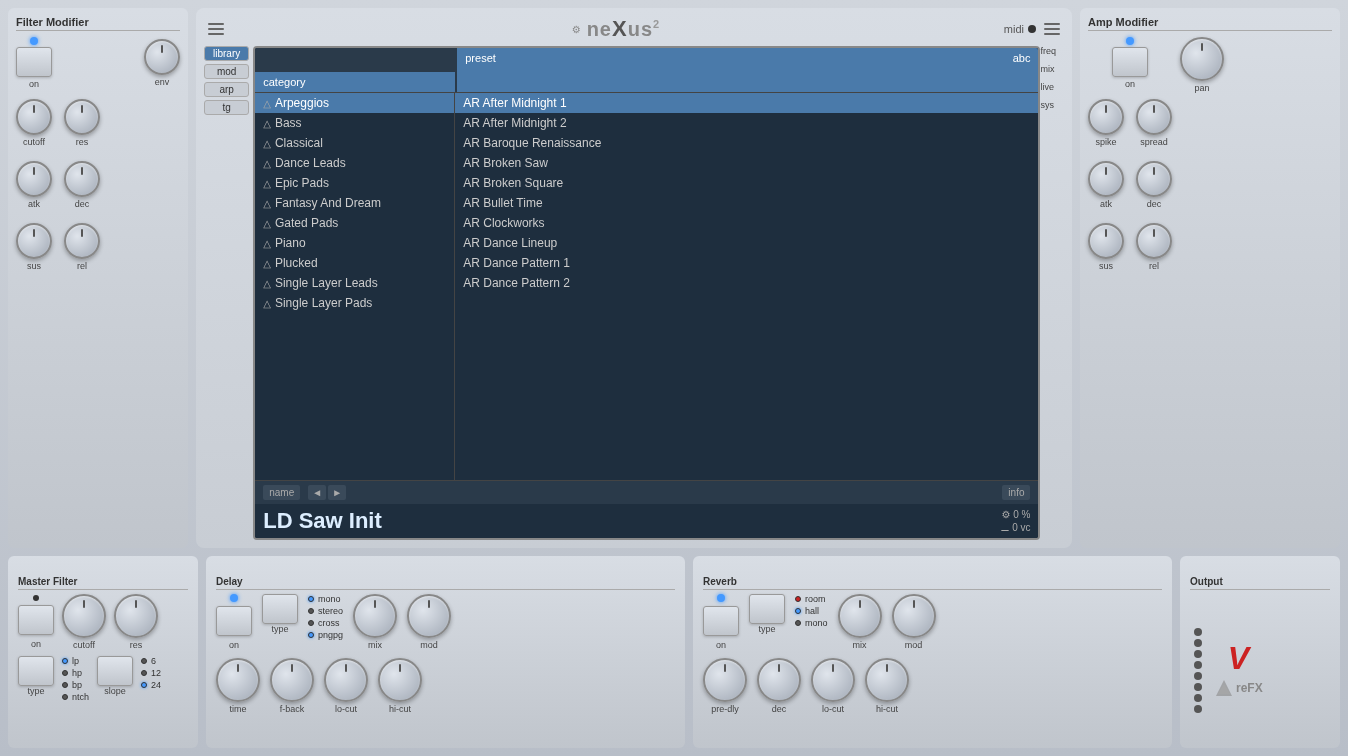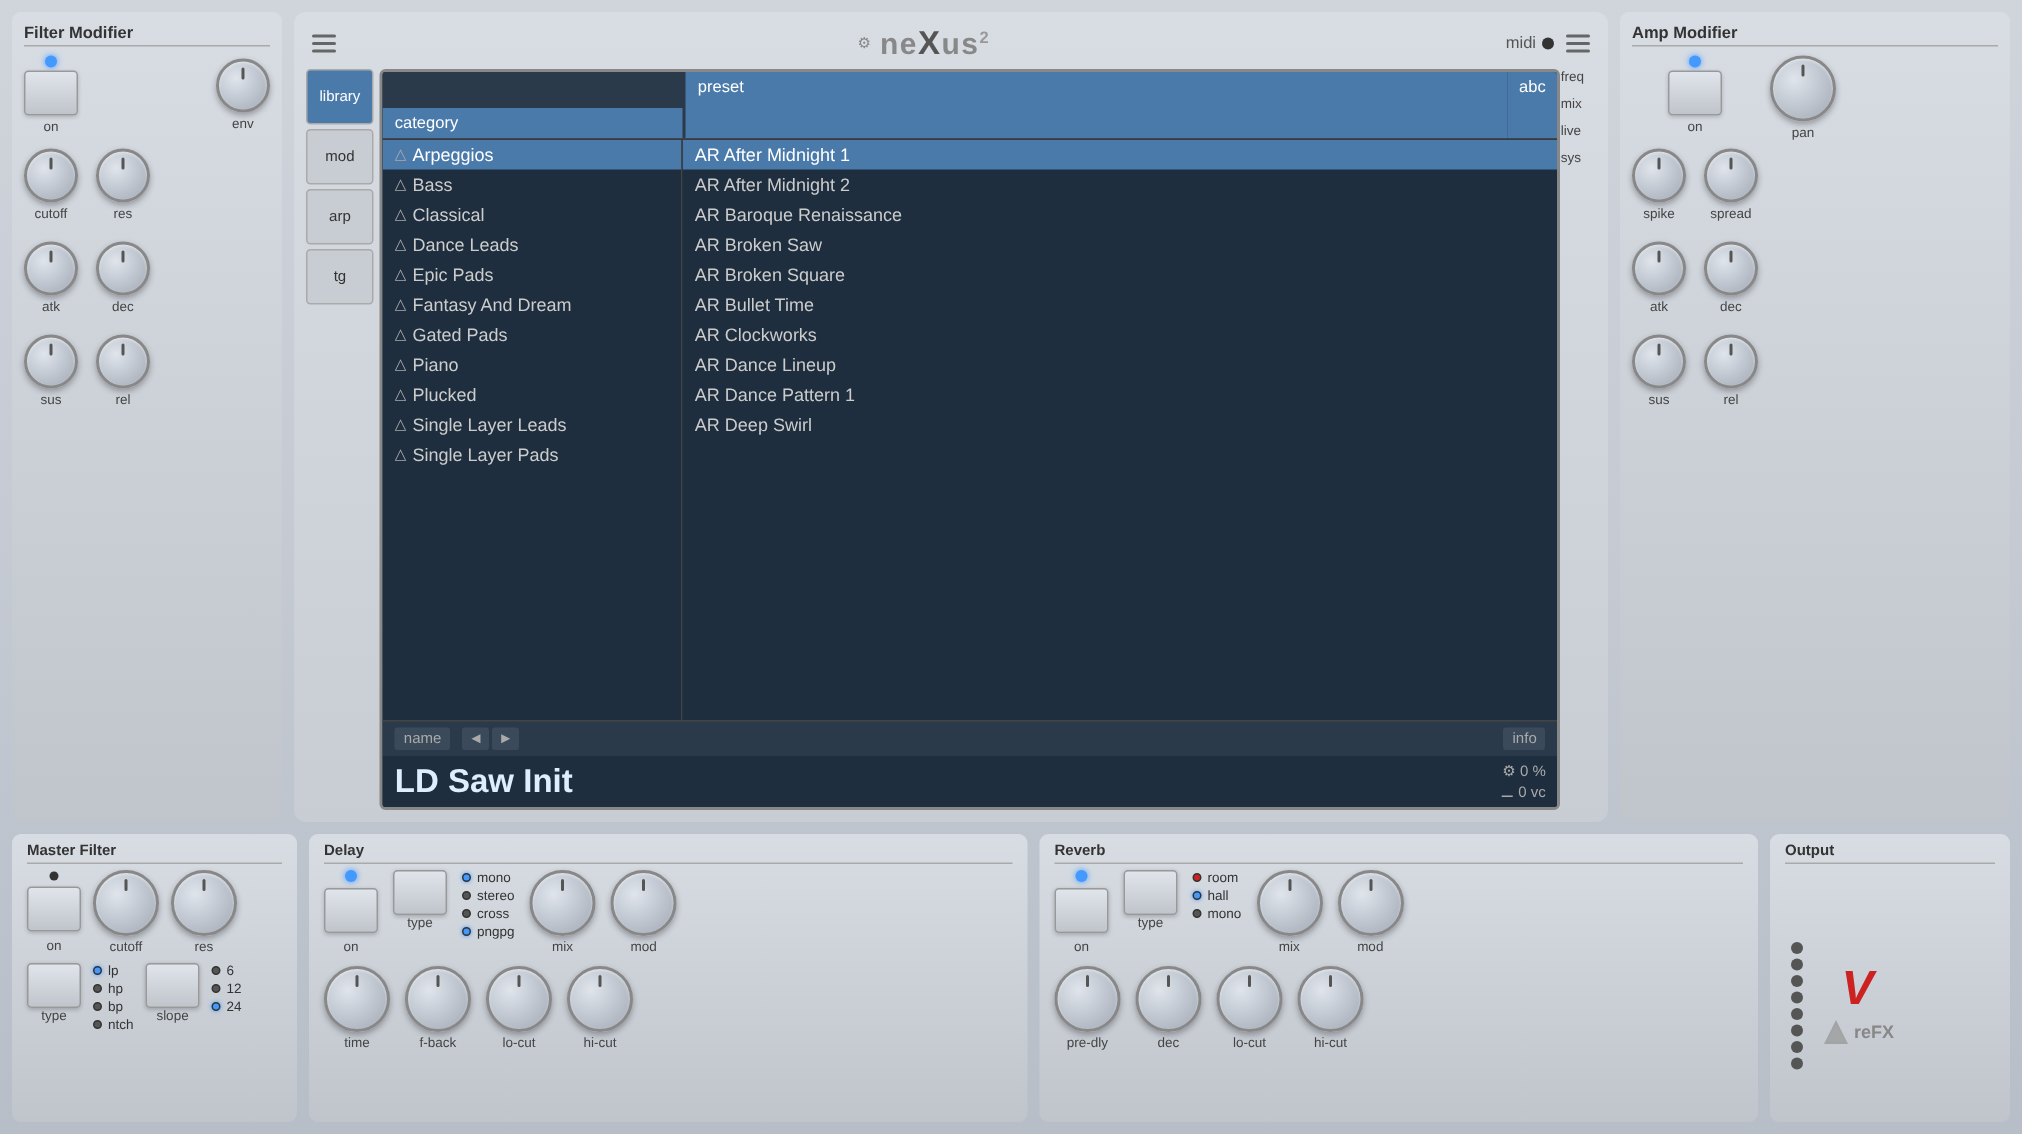--- a/index.html
+++ b/index.html
@@ -322,21 +322,21 @@
       display: flex;
       gap: 12px;
       align-items: flex-end;
       margin: 4px 0;
     }
 
     .side-nav-btn {
       background: #c8cdd4;
       border: 1px solid #aaa;
       border-radius: 3px;
-      padding: 12px 8px;
+      padding: 1px 8px;
       font-size: 10px;
       color: #333;
       cursor: pointer;
       text-align: center;
     }
 
     .side-nav-btn.active {
       background: #4a7aaa;
       color: white;
     }
@@ -346,21 +346,21 @@
       display: flex;
       flex-direction: row;
       padding: 0 8px 8px 8px;
       gap: 8px;
       height: 200px;
     }
 
     .bottom-panel {
       background: linear-gradient(180deg, #d8dde4 0%, #c0c5cc 100%);
       border-radius: 6px;
-      padding: 6px 10px;
+      padding: 20px 10px;
       position: relative;
     }
 
     .bottom-panel-title {
       font-size: 10px;
       font-weight: bold;
       color: #333;
       margin-bottom: 4px;
       border-bottom: 1px solid #aaa;
       padding-bottom: 2px;
@@ -650,21 +650,21 @@
 
             <div class="preset-item selected">AR After Midnight 1</div>
                 <div class="preset-item">AR After Midnight 2</div>
                 <div class="preset-item">AR Baroque Renaissance</div>
                 <div class="preset-item">AR Broken Saw</div>
                 <div class="preset-item">AR Broken Square</div>
                 <div class="preset-item">AR Bullet Time</div>
                 <div class="preset-item">AR Clockworks</div>
                 <div class="preset-item">AR Dance Lineup</div>
                 <div class="preset-item">AR Dance Pattern 1</div>
-                <div class="preset-item">AR Deep Swirl</div>
+                <div class="preset-item">AR Dance Pattern 2</div>
               </div>
           </div>
 
           <div class="display-footer">
             <span class="name-label">name</span>
             <div class="nav-arrows">
               <button class="nav-arrow">◄</button>
               <button class="nav-arrow">►</button>
             </div>
             <span class="info-label">info</span>

